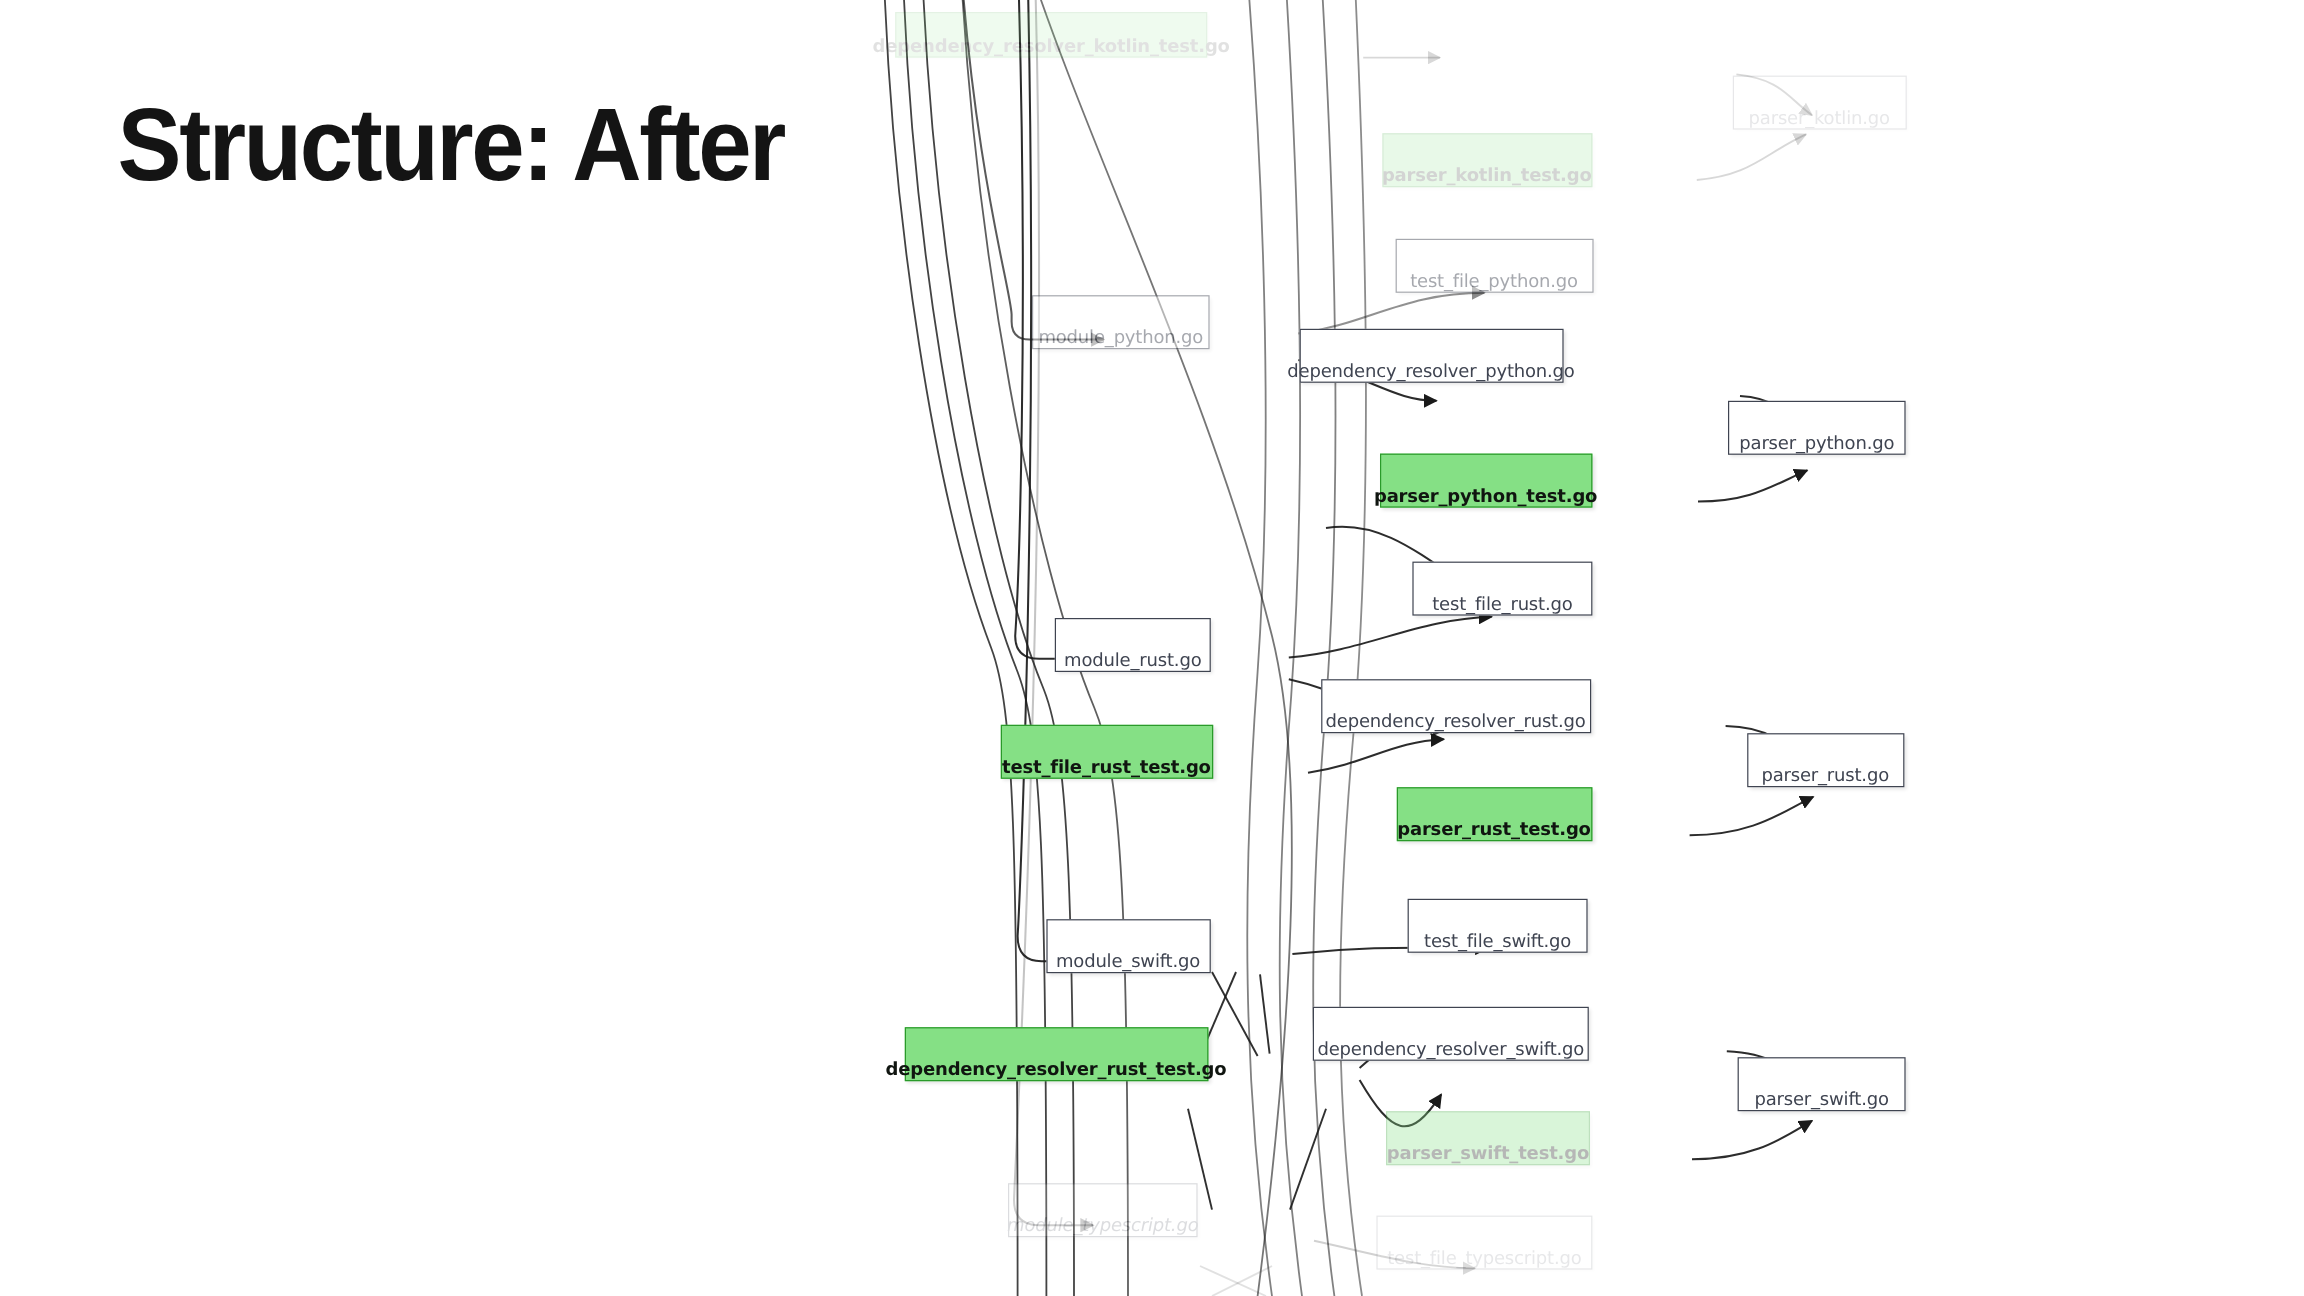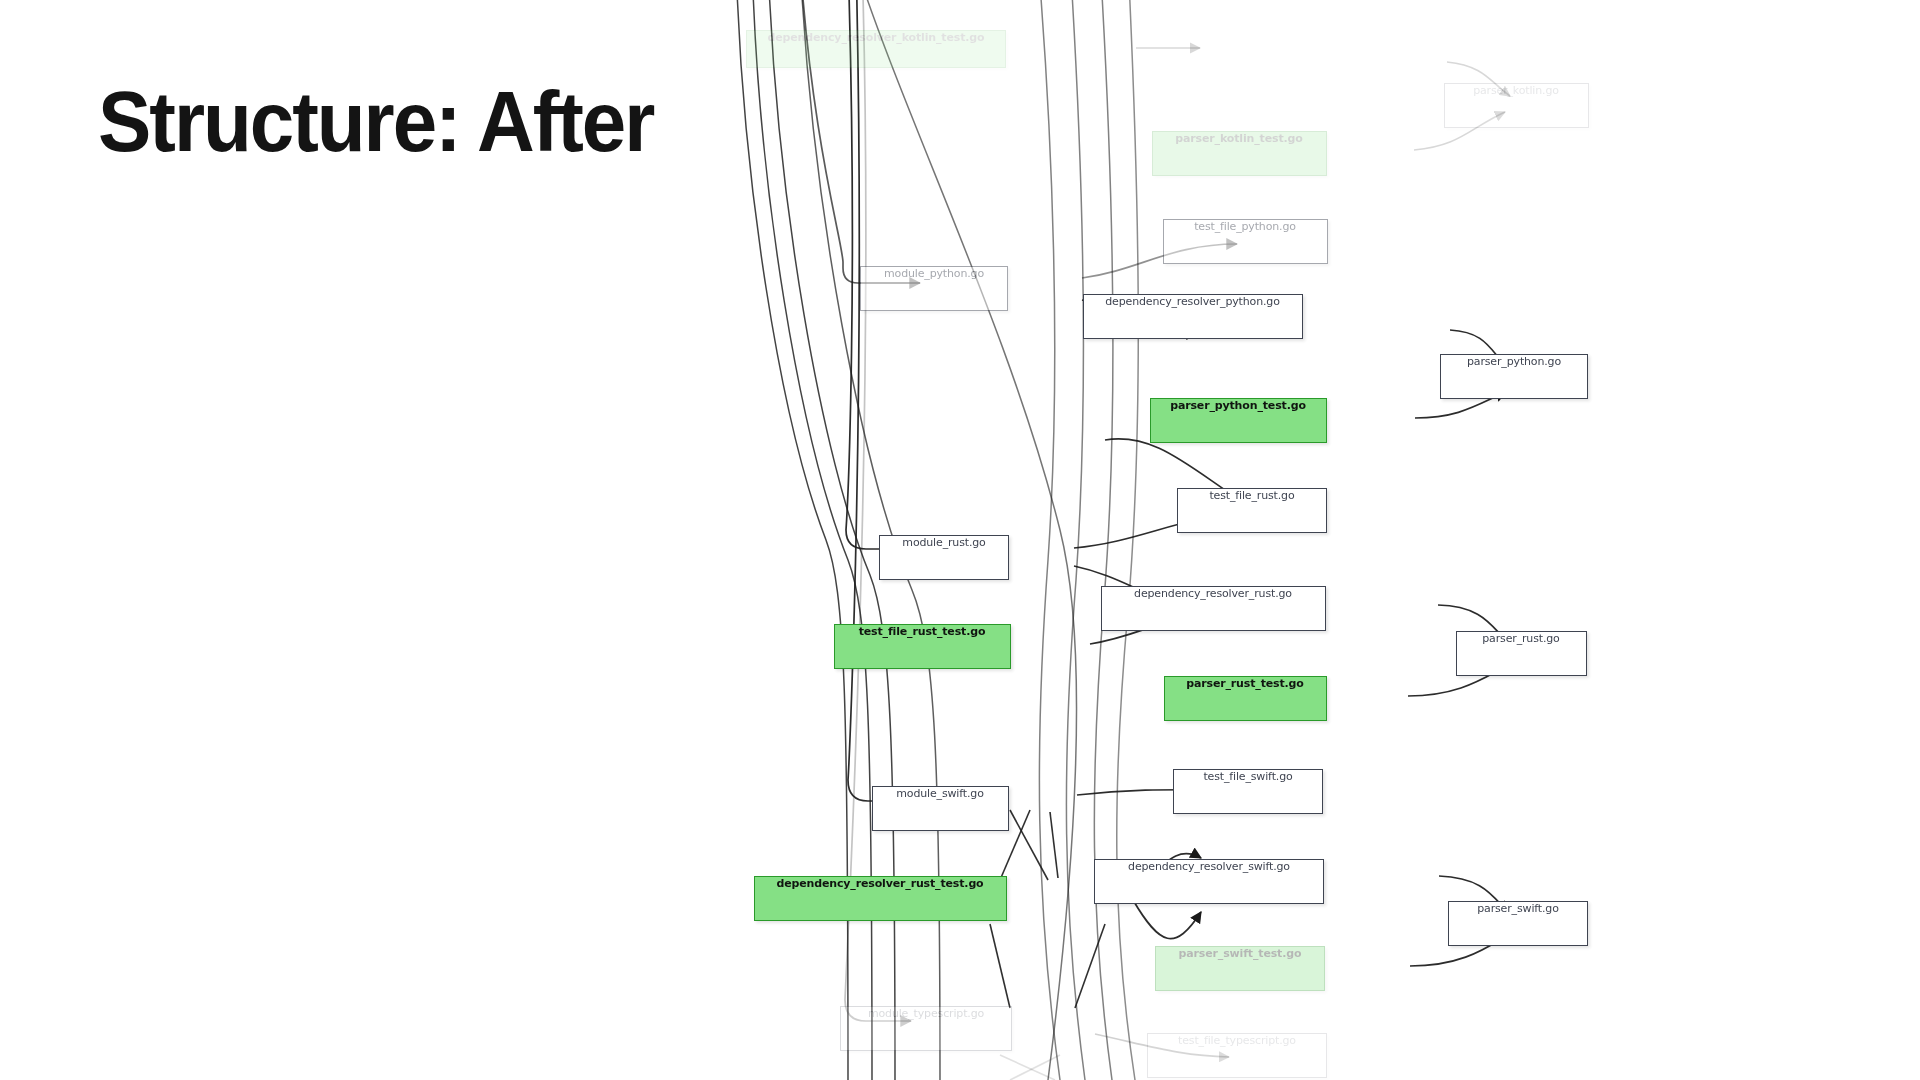--- a/index.html
+++ b/index.html
@@ -42,33 +42,32 @@
     position: absolute;
     left: 0;
     top: 0;
     width: 1920px;
     height: 1080px;
   }
   .node {
     position: absolute;
     box-sizing: border-box;
     display: flex;
-    align-items: flex-start;
+    align-items: flex-end;
     justify-content: center;
     border-style: solid;
     border-width: 1.6px;
     font-family: "DejaVu Sans", "Liberation Sans", sans-serif;
-    font-size: 11px;
+    font-size: 15px;
     letter-spacing: -0.15px;
     white-space: nowrap;
     background: #ffffff;
     border-color: #3f4451;
     color: #3f4451;
     box-shadow: 2px 2px 3px rgba(0,0,0,0.11);
-    margin-top: 20px;
   }
   .node.green {
     background: #85e085;
     border-color: #2a9a2a;
     color: #101510;
     font-weight: 700;
   }
   .node.dim-1 { opacity: 0.46; }
   .node.dim-2 { opacity: 0.30; }
   .node.dim-3 { opacity: 0.18; }
@@ -216,21 +215,21 @@
       </div>
       <div class="node" style="left: 1448px; top: 880.5px; width: 140px; height: 45px;">
         <span>parser_swift.go</span>
       </div>
       <div class="node green" style="left: 753.5px; top: 855.5px; width: 253px; height: 45px;">
         <span>dependency_resolver_rust_test.go</span>
       </div>
       <div class="node green dim-2" style="left: 1155px; top: 925.5px; width: 170px; height: 45px;">
         <span>parser_swift_test.go</span>
       </div>
-      <div class="node dim-3" style="left: 840px; top: 985.5px; width: 172px; height: 45px;">
+      <div class="node dim-3" style="left: 840px; top: 985.5px; width: 158px; height: 45px; font-style: italic;">
         <span>module_typescript.go</span>
       </div>
       <div class="node dim-4" style="left: 1147px; top: 1012.5px; width: 180px; height: 45px;">
         <span>test_file_typescript.go</span>
       </div>
     </div>
 
 </div>
 
 </body></html>

